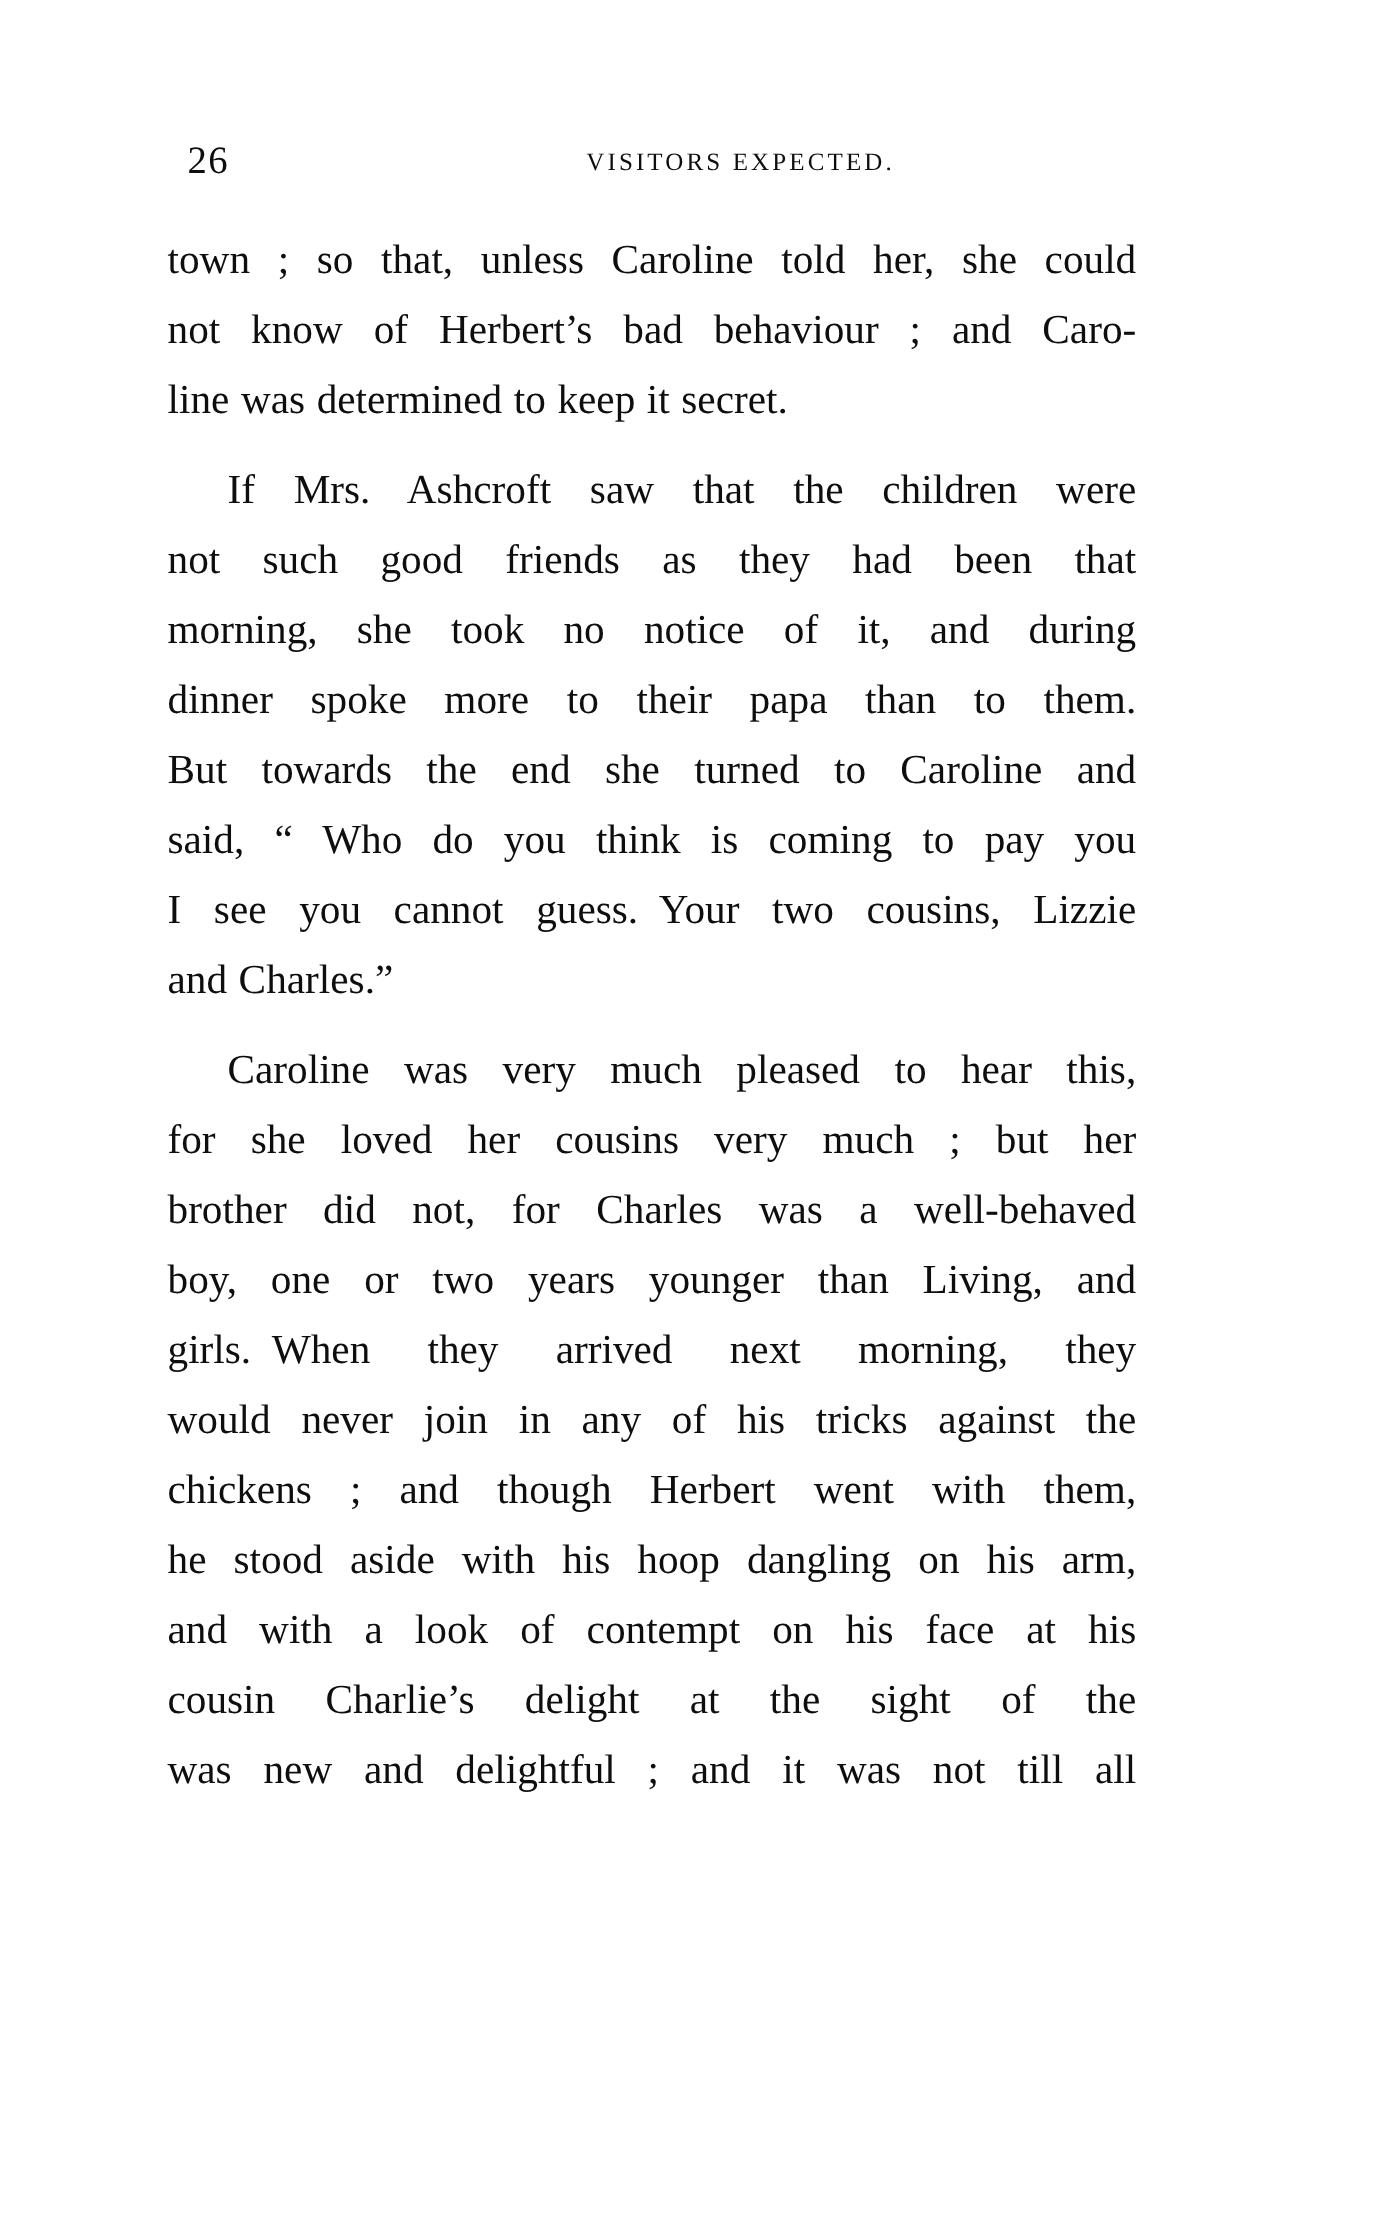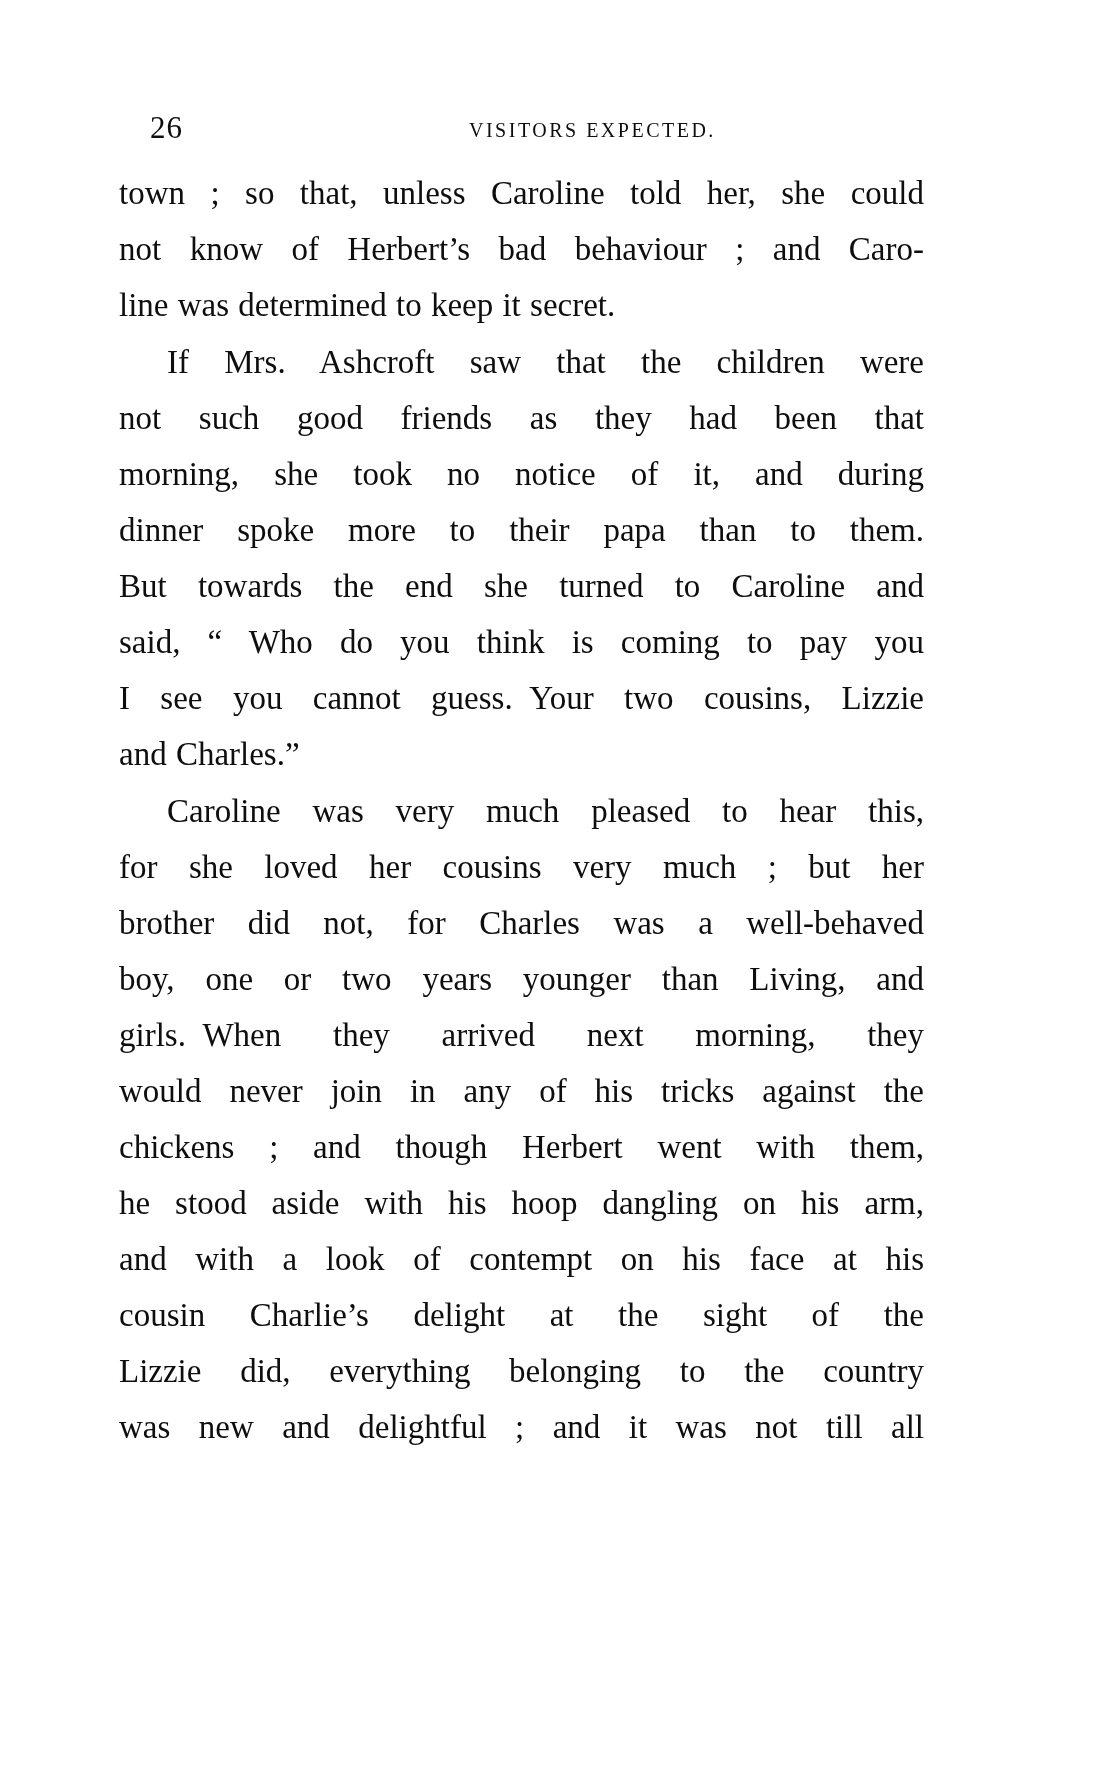--- a/index.html
+++ b/index.html
@@ -52,21 +52,21 @@
     text-align-last: justify;
     word-spacing: 1px;
   }
   .line.end {
     text-align-last: left;
   }
   .line.indent {
     text-indent: 48px;
   }
   .paragraph {
-    margin: 1px;
+    margin: 16px;
     padding: 0;
   }
 </style>
 </head>
 <body>
 
 <div class="page">
 
   <span class="pagenum">26</span>
 
@@ -95,18 +95,17 @@
       <div class="line indent">Caroline was very much pleased to hear this,</div>
       <div class="line">for she loved her cousins very much ; but her</div>
       <div class="line">brother did not, for Charles was a well-behaved</div>
       <div class="line">boy, one or two years younger than Living, and</div>
       <div class="line">girls. When they arrived next morning, they</div>
       <div class="line">would never join in any of his tricks against the</div>
       <div class="line">chickens ; and though Herbert went with them,</div>
       <div class="line">he stood aside with his hoop dangling on his arm,</div>
       <div class="line">and with a look of contempt on his face at his</div>
       <div class="line">cousin Charlie’s delight at the sight of the</div>
-      <div class="line">Lizzie did, everything belonging to the country</div>
       <div class="line">was new and delightful ; and it was not till all</div>
     </div>
 
   </div>
 </div>
 
 </body></html>

